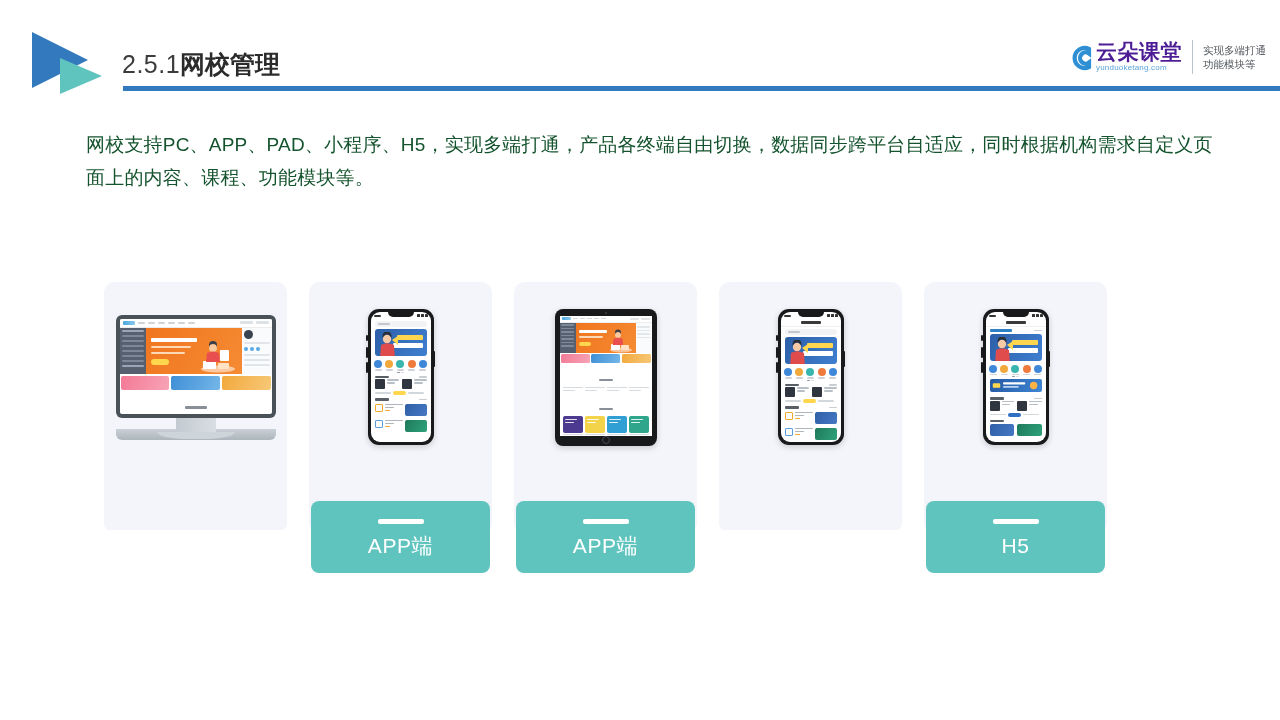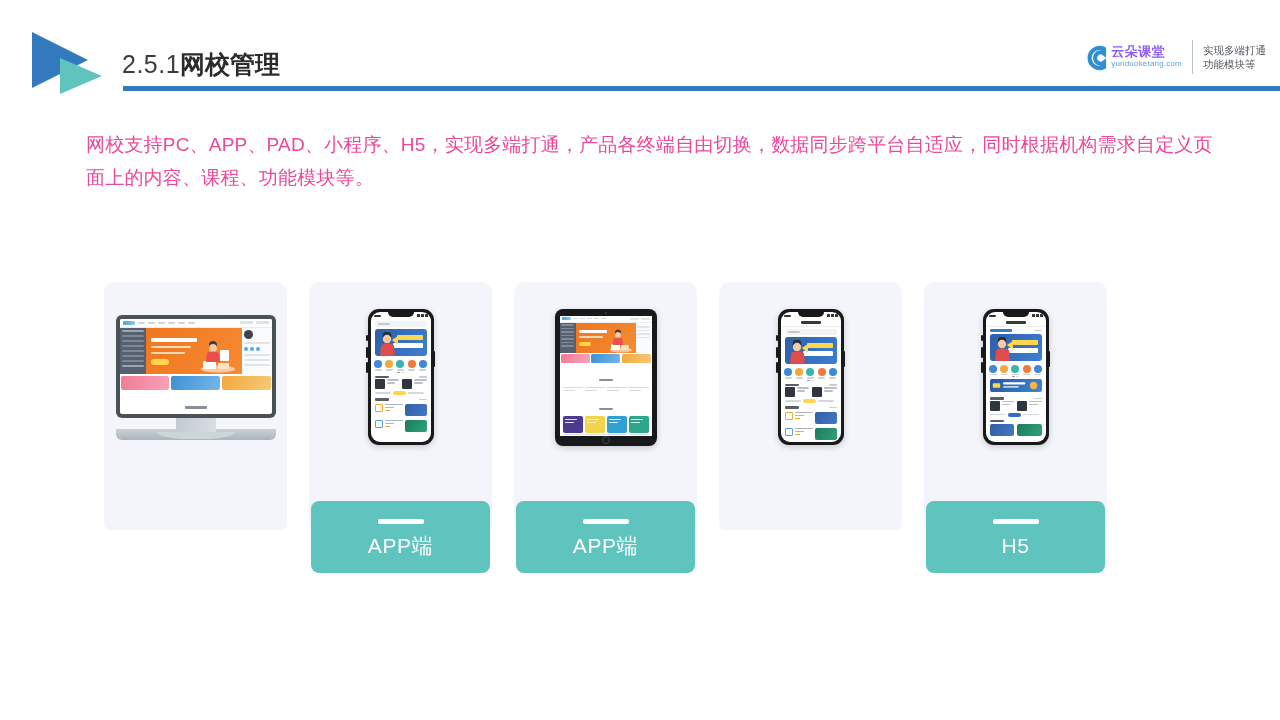--- a/index.html
+++ b/index.html
@@ -74,23 +74,23 @@
     height: 34px;
     flex: 0 0 34px;
   }
   .brand-names {
     display: flex;
     flex-direction: column;
     justify-content: center;
     margin-left: -4px;
   }
   .brand-cn {
-    font-size: 13px;
+    font-size: 21px;
     font-weight: bold;
-    color: #8b5cf6;
+    color: #4c1d95;
     line-height: 1.05;
     letter-spacing: 0.5px;
   }
   .brand-url {
     font-size: 8px;
     color: #5da3d8;
     letter-spacing: 0.2px;
     line-height: 1.2;
   }
   .brand-divider {
@@ -107,21 +107,21 @@
   }
 
   
   .intro {
     position: absolute;
     left: 86px;
     top: 128px;
     width: 1130px;
     font-size: 19px;
     line-height: 33px;
-    color: #ec4899;
+    color: #14532d;
     letter-spacing: 0.2px;
   }
 
   
   .card-row {
     position: absolute;
     left: 104px;
     top: 282px;
     display: flex;
     gap: 22px;

